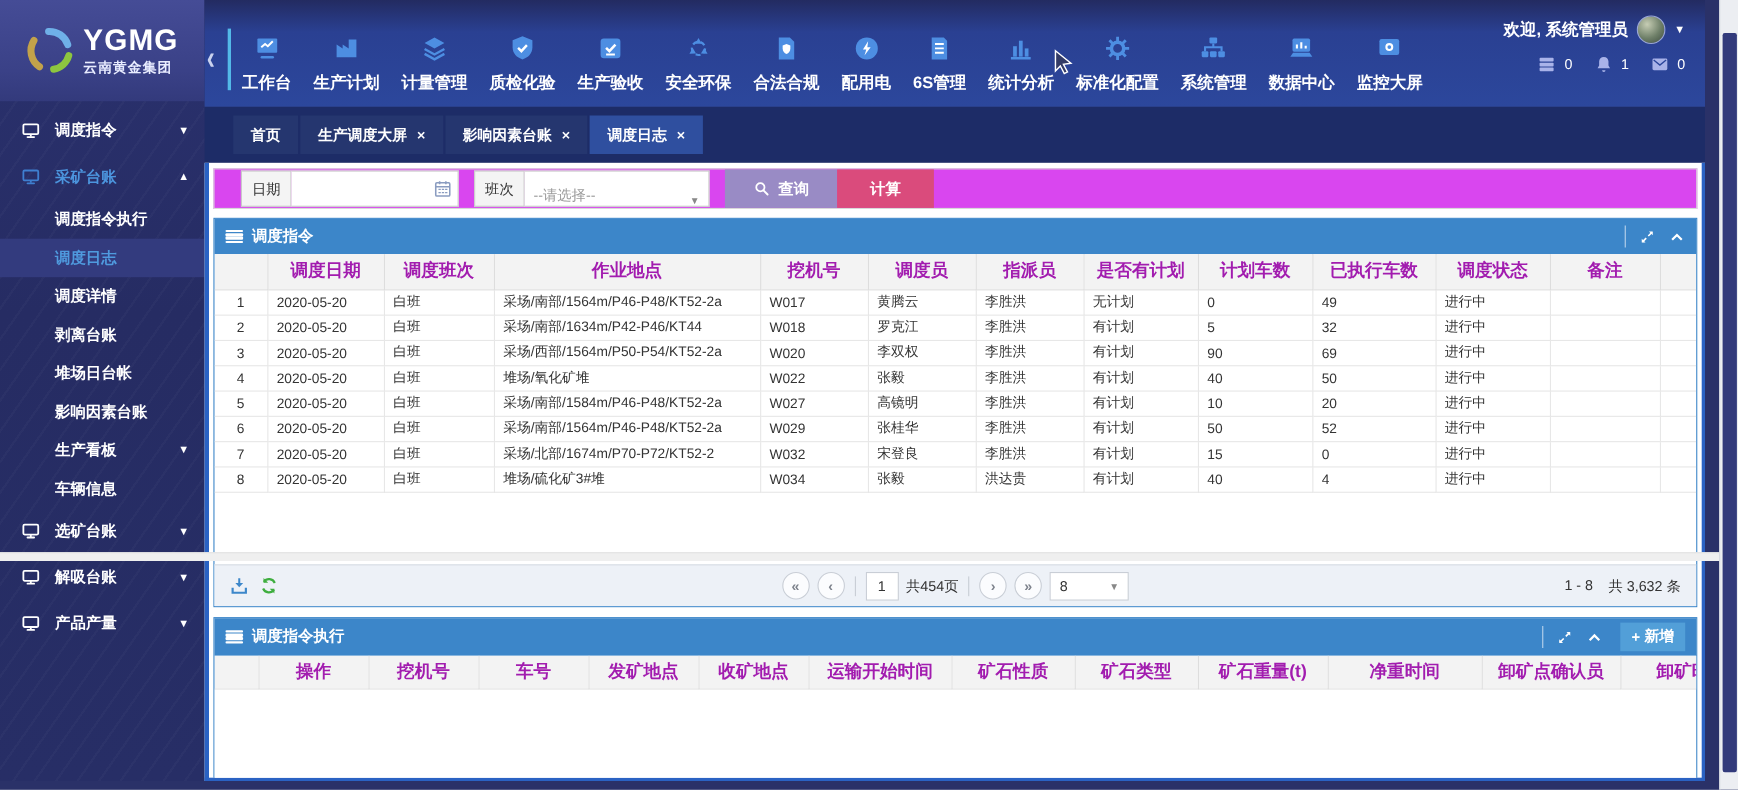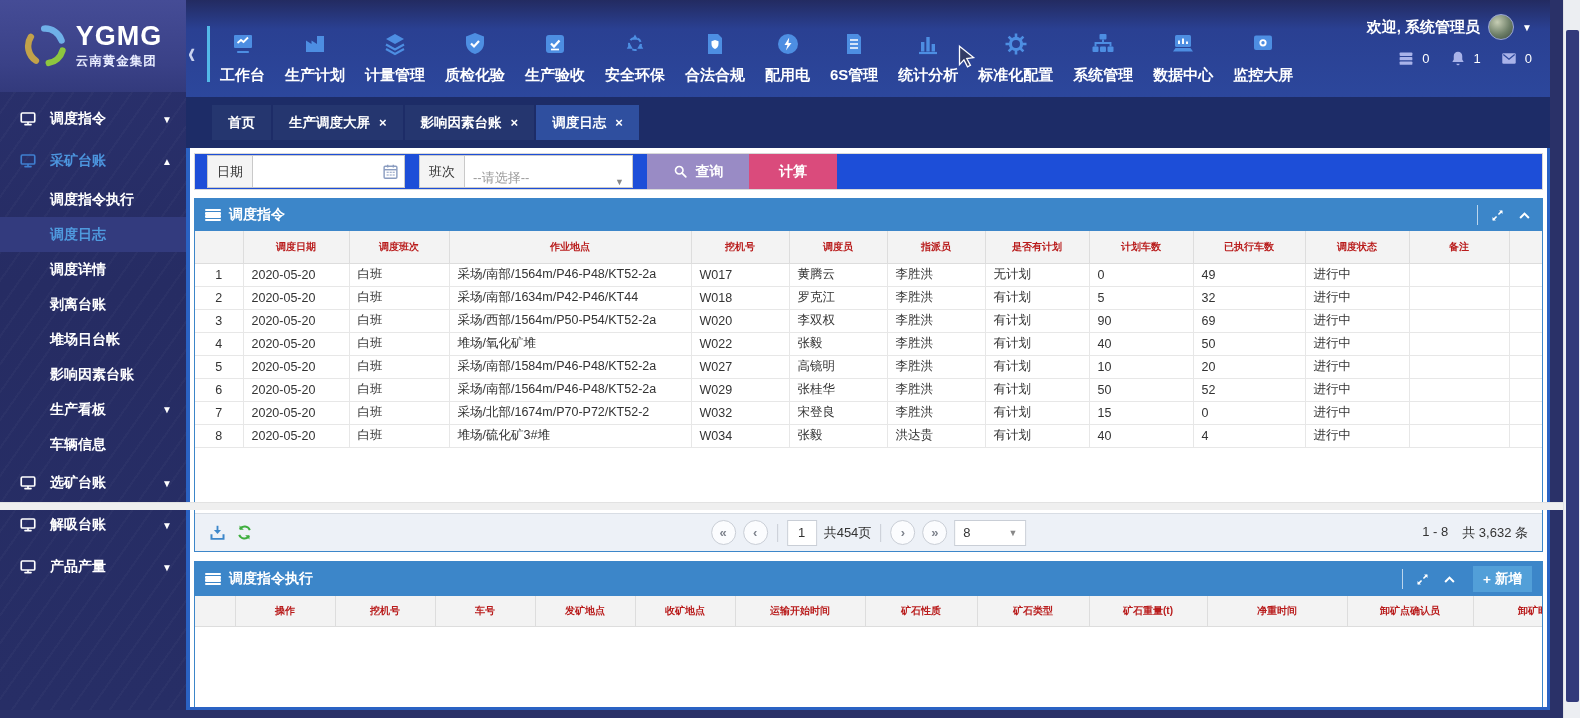--- a/index.html
+++ b/index.html
@@ -59,21 +59,21 @@
   .tabbar { height:51px; flex:0 0 51px; background:#1d2c67; display:flex; align-items:center; padding-left:26px; gap:2px; }
   .tab { height:35px; display:flex; align-items:center; padding:0 16px; background:#25366f; color:#fff;
       font-size:13.5px; font-weight:bold; cursor:pointer; gap:9px; }
   .tab.active { background:#2f4f9f; }
   .tab-close { font-size:13px; font-weight:bold; line-height:1; }
 
   
   .content { flex:1 1 auto; background:#fff; border-left:4px solid #2a62c3; border-right:3px solid #2a62c3; border-bottom:3px solid #2a62c3; padding:5px 4px 0 4px; overflow:hidden; }
 
   
-  .filter-row { display:flex; align-items:center; height:37px; border:1px solid #d9d9d9; background:#1d4ed8; padding-left:12px; margin-bottom:8px; }
+  .filter-row { display:flex; align-items:center; height:37px; border:1px solid #d9d9d9; background:#d946ef; padding-left:24px; margin-bottom:8px; }
   .flabel { height:33px; min-width:44px; display:flex; align-items:center; justify-content:center;
       background:#f4f4f4; border:1px solid #c9c9c9; font-size:13px; color:#333; padding:0 9px; }
   .finput { width:152px; height:33px; border:1px solid #c9c9c9; border-left:none; background:#fff; position:relative; cursor:text; }
   .finput .ic { position:absolute; right:5px; top:7px; width:17px; height:17px; color:#8a9cc0; }
   .fselect { width:168px; height:33px; border:1px solid #c9c9c9; border-left:none; background:#fff; display:flex; align-items:flex-end;
       font-size:13px; color:#9a9a9a; padding:0 8px; cursor:pointer; margin-right:14px; }
   .fselect .caret { margin-left:auto; font-size:9px; color:#888; }
   .gap12 { width:14px; }
   .btn-search { height:35px; width:102px; border:none; background:#998bc5; color:#fff; font-size:14px; font-weight:bold;
       display:flex; align-items:center; justify-content:center; gap:8px; cursor:pointer; }
@@ -85,21 +85,21 @@
   .panel-header { height:32px; background:#3c86c9; display:flex; align-items:center; padding:0 10px; color:#fff; }
   .panel-header .list-ic { width:16px; height:12px; margin-right:8px; display:inline-flex; flex-direction:column; justify-content:space-between; }
   .panel-header .list-ic i { height:2.4px; background:#fff; border-radius:1px; }
   .panel-title { font-size:14px; font-weight:bold; }
   .ph-tools { margin-left:auto; display:flex; align-items:center; gap:12px; border-left:1px solid rgba(255,255,255,.65); padding-left:12px; height:20px; }
   .ph-tools .ic { width:15px; height:15px; color:#fff; cursor:pointer; }
   .btn-add { height:26px; margin-left:4px; border:none; background:#529fd8; color:#fff; font-size:13.5px; font-weight:bold;
       display:flex; align-items:center; gap:4px; padding:0 10px; cursor:pointer; }
 
   table { border-collapse:collapse; table-layout:fixed; width:100%; }
-  thead th { background:#f3f3f3; border:1px solid #ddd; border-top:none; height:32px; font-size:10px; color:#b91c1c; font-weight:bold; text-align:center; overflow:hidden; white-space:nowrap; }
+  thead th { background:#f3f3f3; border:1px solid #ddd; border-top:none; height:32px; font-size:16px; color:#a21caf; font-weight:bold; text-align:center; overflow:hidden; white-space:nowrap; }
   thead th:first-child { border-left:none; } thead th:last-child { border-right:none; }
   tbody td { border:1px solid #e7e7e7; border-top:none; height:23px; font-size:12.5px; color:#333; padding:0 8px; white-space:nowrap; overflow:hidden; }
   tbody td:first-child { border-left:none; text-align:center; padding:0; }
   tbody td:last-child { border-right:none; }
   .t1-wrap { height:282px; overflow:hidden; }
   .t2-wrap { height:116px; overflow:hidden; }
   .t2-wrap thead th { height:30px; }
 
   
   .pager { height:38px; background:#edf1f7; border-top:1px solid #d8dde4; display:flex; align-items:center; padding:0 14px; position:relative; }

